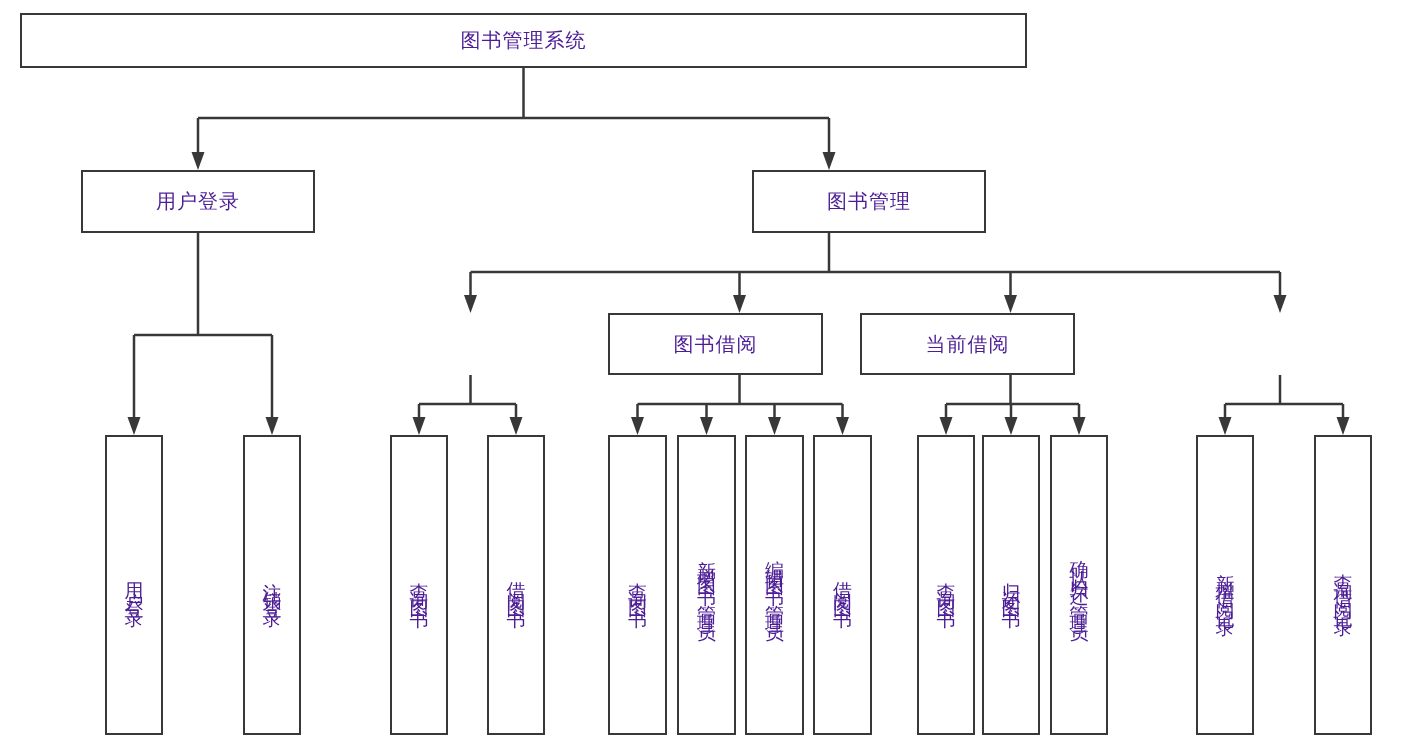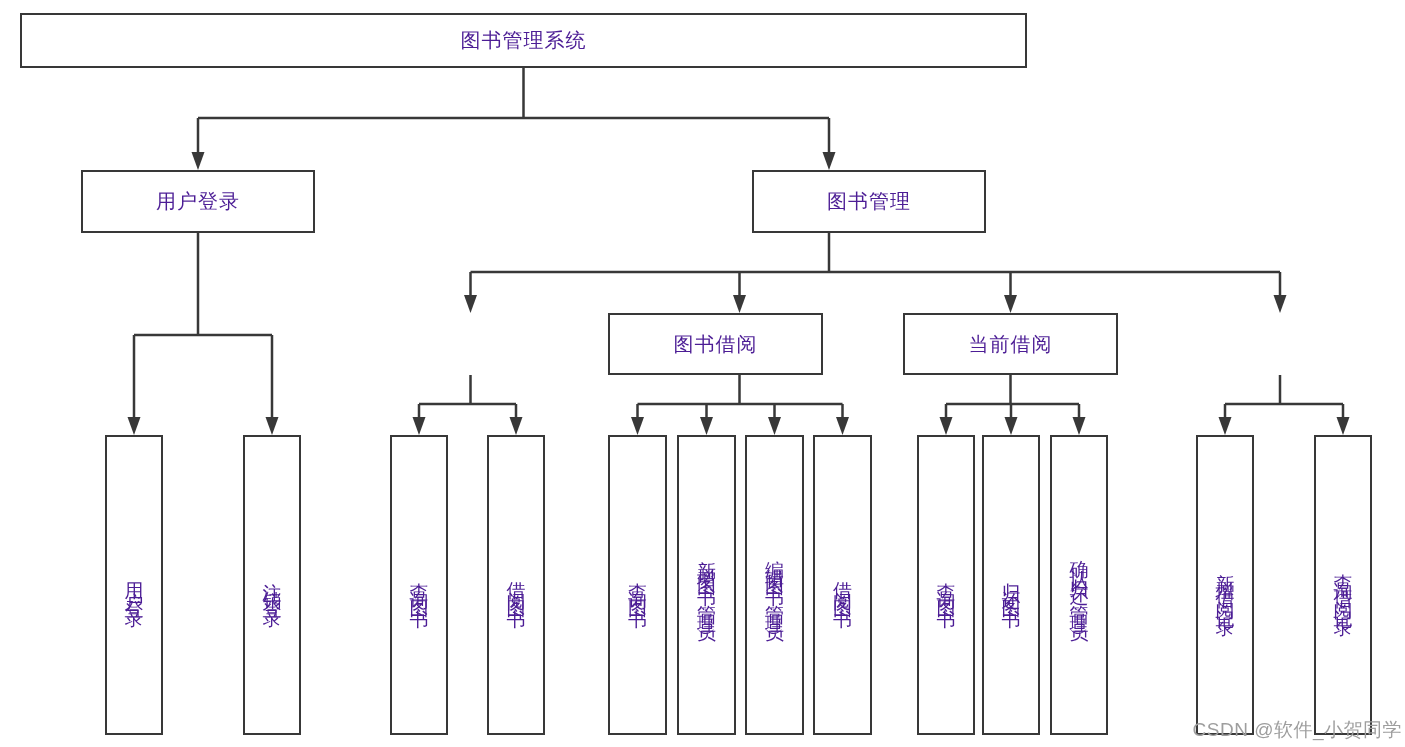--- a/index.html
+++ b/index.html
@@ -78,21 +78,21 @@
       <polygon points="1336.5,417 1349.5,417 1343,435"></polygon>
     </g>
   </svg>
 
   <div class="box box-h root">图书管理系统</div>
 
   <div class="box box-h lvl2" style="left:81px;">用户登录</div>
   <div class="box box-h lvl2" style="left:712px;margin-left:40px;">图书管理</div>
 
   <div class="box box-h lvl3" style="left:608px;">图书借阅</div>
-  <div class="box box-h lvl3" style="left:903px;">当前借阅</div>
+  <div class="box box-h lvl3" style="left:860px;">当前借阅</div>
 
   <div class="box box-v leaf" style="left:105px;">
     <span>用户登录</span>
   </div>
   <div class="box box-v leaf" style="left:243px;">
     <span>注销登录</span>
   </div>
 
   <div class="box box-v leaf" style="left:390px;">
     <span>查询图书</span>
@@ -124,15 +124,14 @@
     <span>确认归还（管理员）</span>
   </div>
 
   <div class="box box-v leaf" style="left:1196px;">
     <span>新增借阅记录</span>
   </div>
   <div class="box box-v leaf" style="left:1314px;">
     <span>查询借阅记录</span>
   </div>
 
-  <div id="watermark">CSDN @软件_小贺同学</div>
 
 </div>
 
 </body></html>

